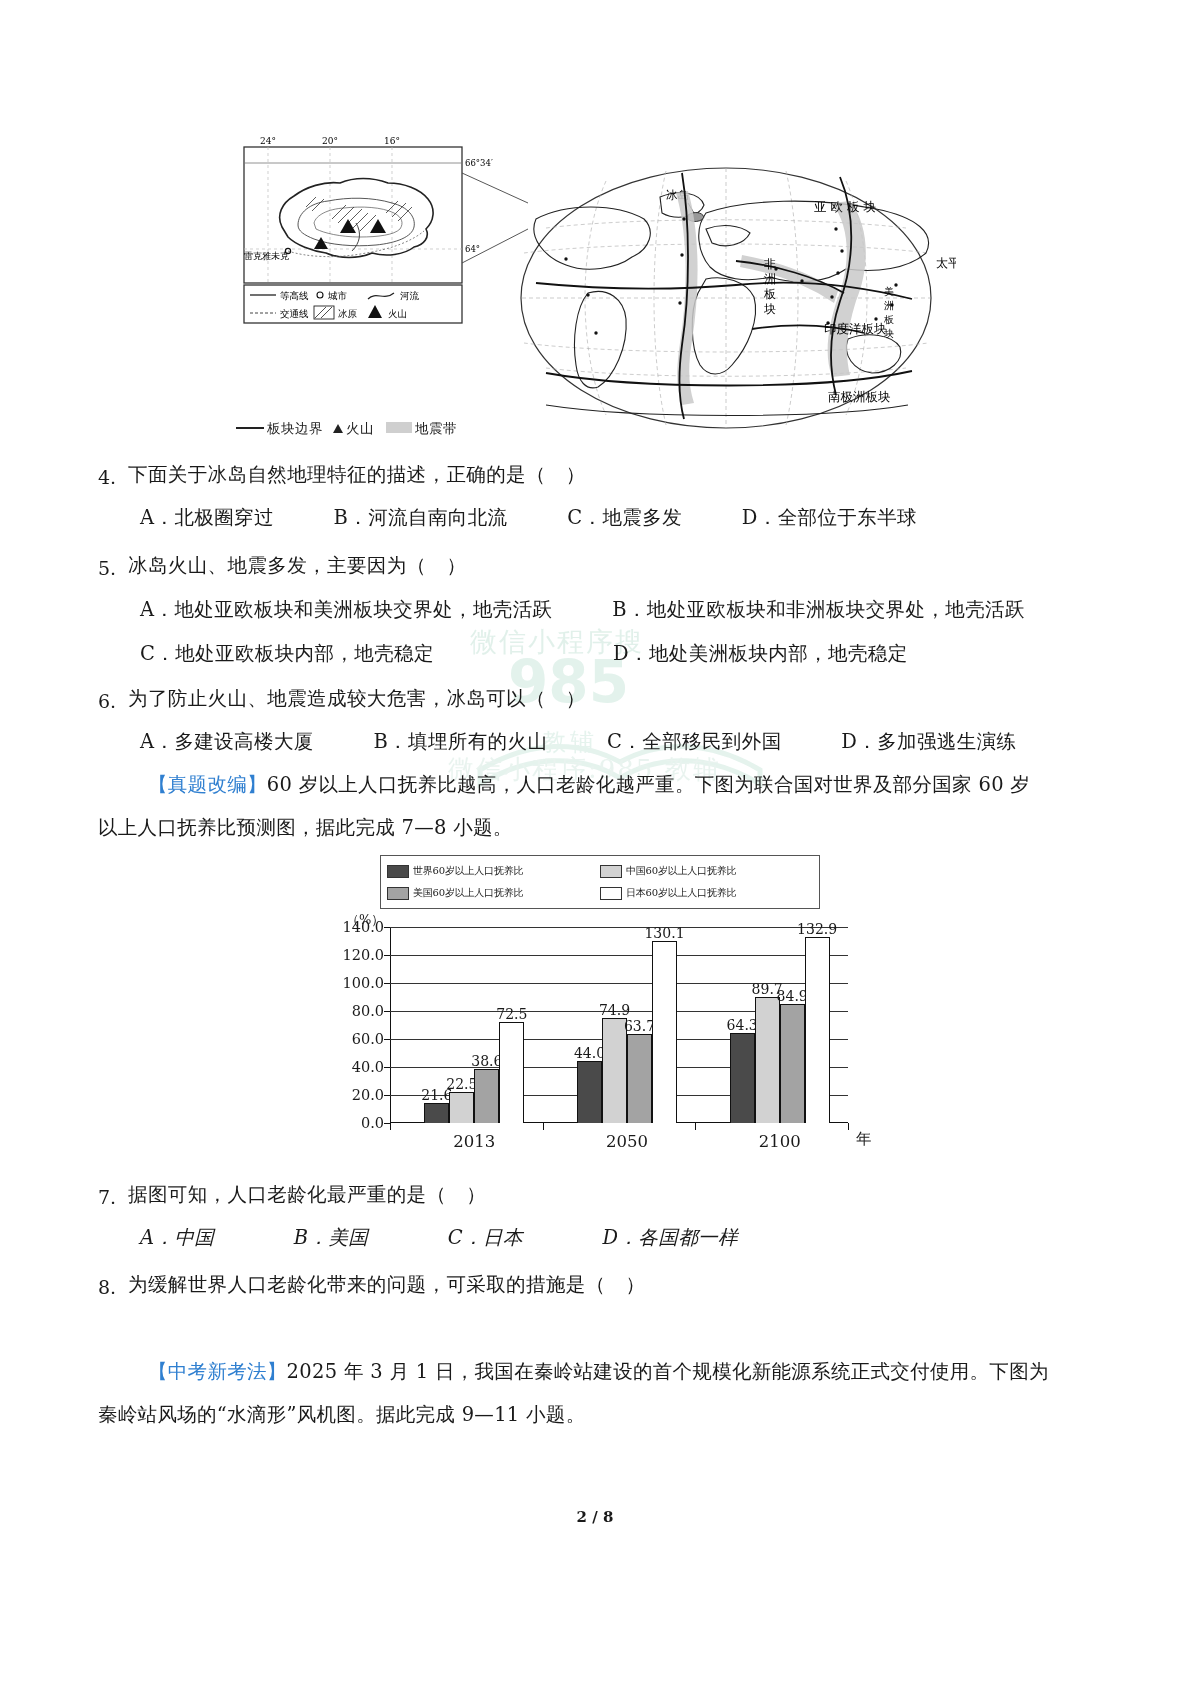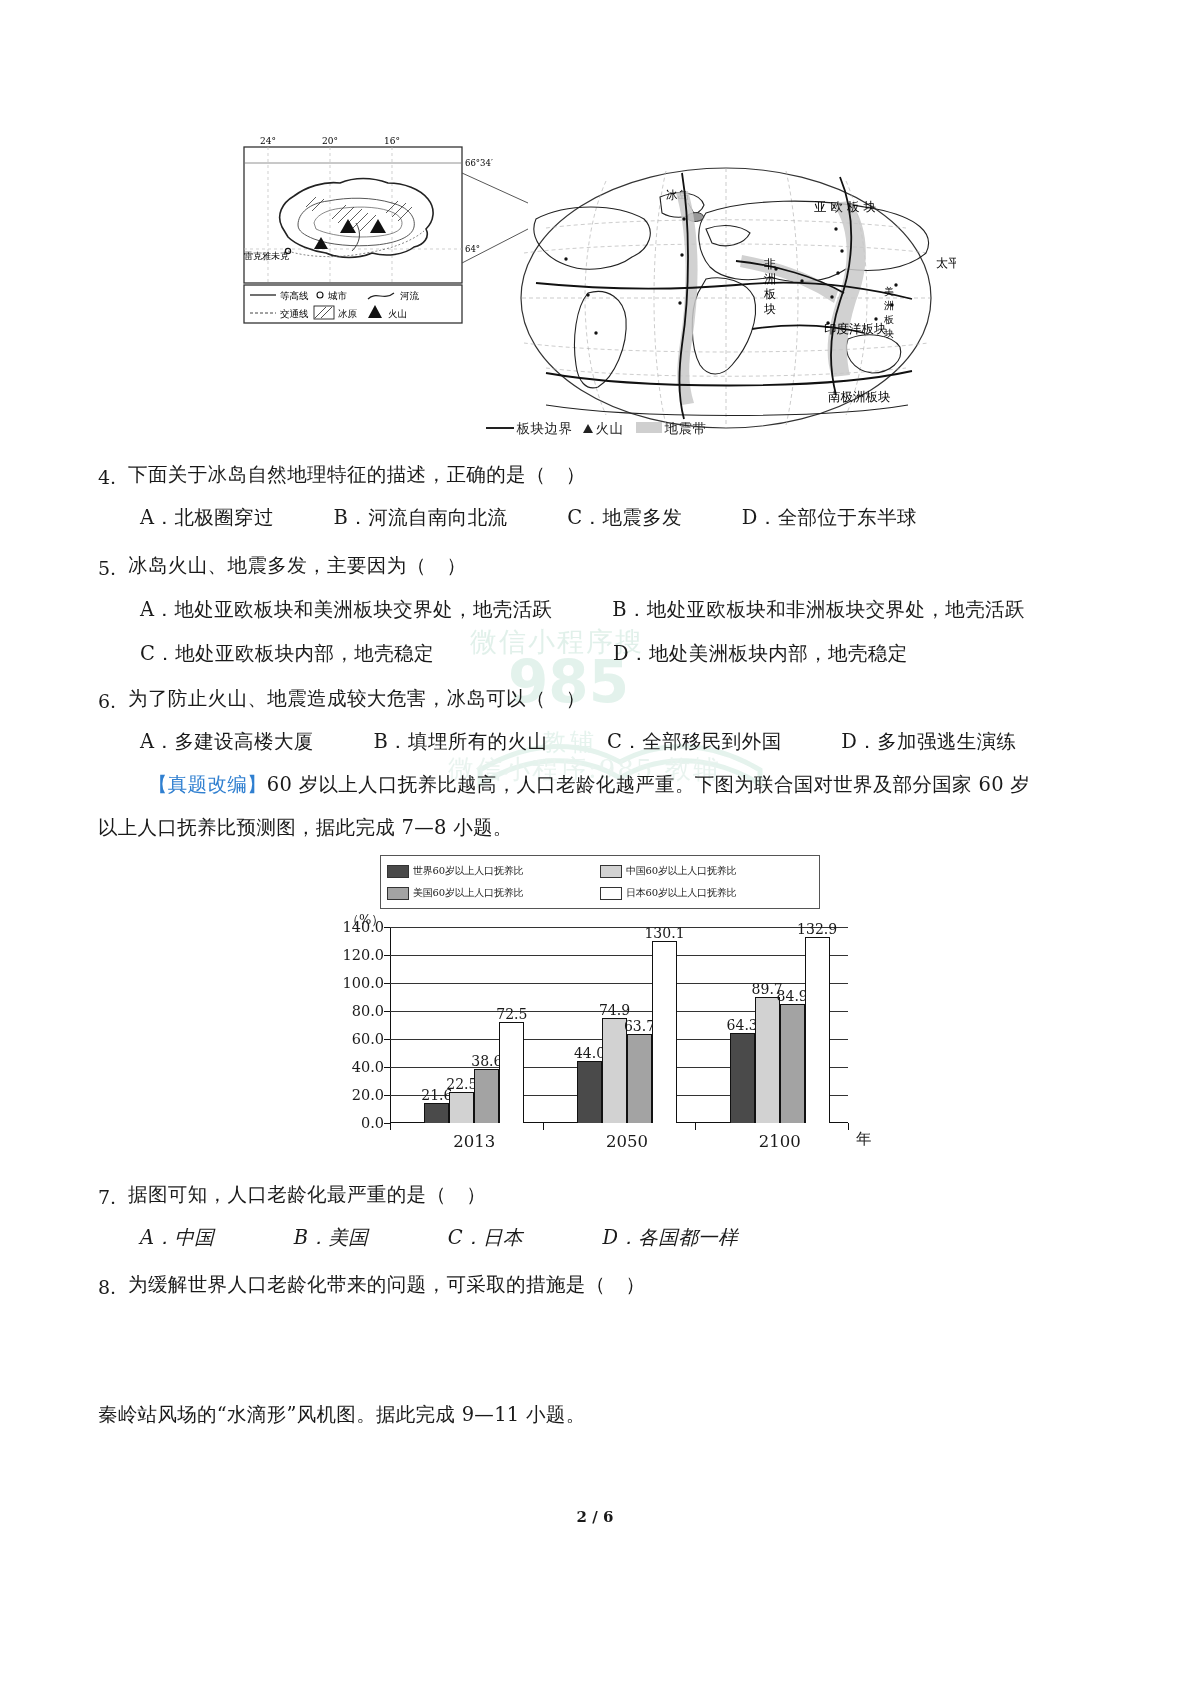--- a/index.html
+++ b/index.html
@@ -74,21 +74,20 @@
     top: 133px;
     width: 720px;
     height: 315px;
     z-index: 2;
   }
   .fig1-caption {
     position: absolute;
     left: 236px;
     top: 420px;
     width: 720px;
-    text-align: center;
     font-size: 13.5px;
     letter-spacing: 0.5px;
     z-index: 3;
   }
   .fig1-caption .swatch-line { display:inline-block; width: 28px; border-top: 2px solid #222; vertical-align: 4px; margin-right: 3px;}
   .fig1-caption .swatch-tri { display:inline-block; width: 0; height: 0; border-left:5px solid transparent; border-right:5px solid transparent; border-bottom: 9px solid #222; vertical-align: 0px; margin: 0 3px 0 10px;}
   .fig1-caption .swatch-box { display:inline-block; width: 26px; height: 11px; background:#cfcfcf; vertical-align: 0px; margin: 0 3px 0 12px;}
 
   
   .qtext {
@@ -549,17 +548,20 @@
     </div>
   </div>
 
   <div class="qnum" style="left:98px; top:1186px;">7.</div>
   <div class="qtext" style="left:128px; top:1185px;">据图可知，人口老龄化最严重的是（　）</div>
   <div class="qtext" style="left:140px; top:1228px;font-style:italic;">A．中国　　　　B．美国　　　　C．日本　　　　D．各国都一样</div>
 
   <div class="qnum" style="left:98px; top:1276px;">8.</div>
   <div class="qtext" style="left:128px; top:1275px;">为缓解世界人口老龄化带来的问题，可采取的措施是（　）</div>
 
+  <div class="para" style="left:148px; top:1362px;">
+    <span class="tag-blue">【中考新考法】</span><span>2025 年 3 月 1 日，我国在秦岭站建设的首个规模化新能源系统正式交付使用。下图为</span>
+  </div>
   <div class="para" style="left:98px; top:1405px;">秦岭站风场的“水滴形”风机图。据此完成 9—11 小题。</div>
 
-  <div class="footer">2 / 6</div>
+  <div class="footer">2 / 8</div>
 
 </div>
 
 </body></html>

